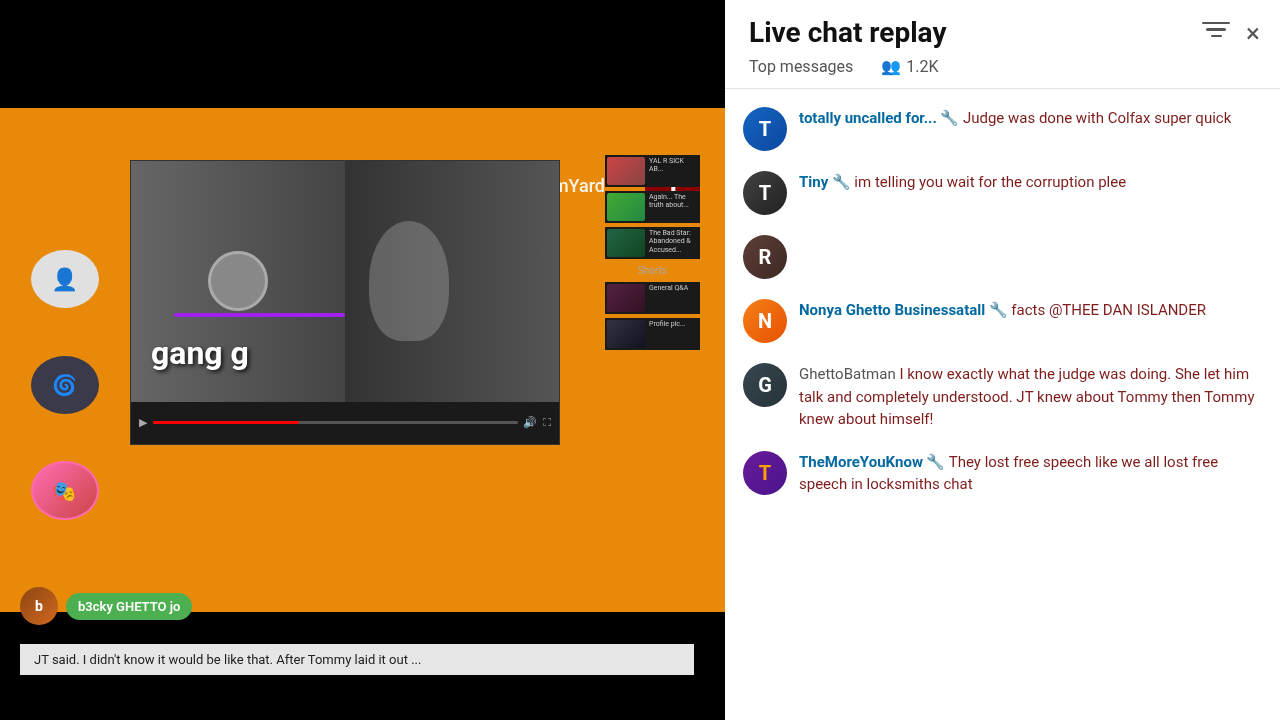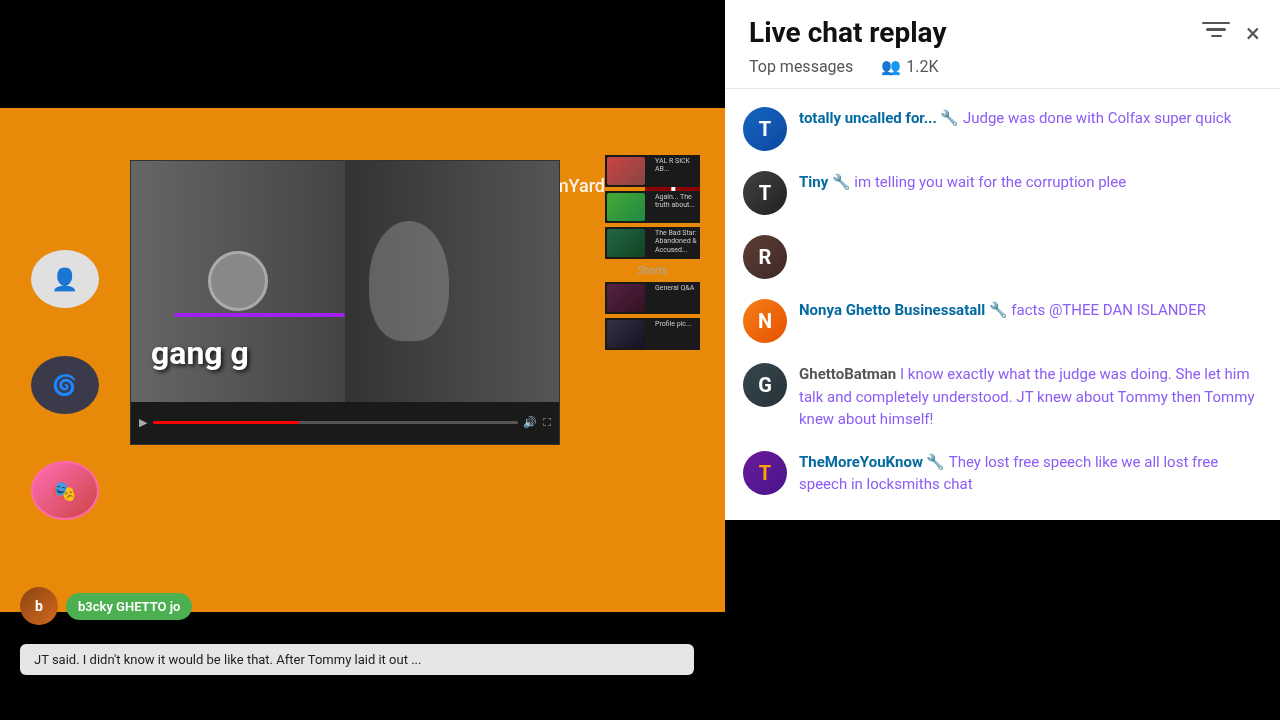--- a/index.html
+++ b/index.html
@@ -114,21 +114,21 @@
       top: 155px;
       right: 25px;
       width: 95px;
       display: flex;
       flex-direction: column;
       gap: 4px;
     }
 
     .thumb-item {
       display: flex;
-      gap: 10px;
+      gap: 4px;
       background: #1a1a1a;
       padding: 2px;
     }
 
     .thumb-img {
       width: 38px;
       height: 28px;
       background: linear-gradient(135deg, #c44, #844);
       border-radius: 2px;
     }
@@ -214,21 +214,21 @@
     }
 
     
     .subtitle-bar {
       position: absolute;
       bottom: 45px;
       left: 20px;
       right: 31px;
       background: rgba(255,255,255,0.9);
       padding: 8px 14px;
-      border-radius: 6px;
+      border-radius: 0;
       font-size: 13px;
       color: #222;
     }
 
     .hurts-badge {
       position: absolute;
       top: 155px;
       right: 25px;
       width: 55px;
       height: 55px;
@@ -241,21 +241,21 @@
       align-items: center;
       justify-content: center;
     }
 
     
     .chat-panel {
       flex: 1;
       background: #fff;
       display: flex;
       flex-direction: column;
-      height: 520px;
+      height: 720px;
       overflow: hidden;
     }
 
     .chat-header {
       padding: 16px 20px 12px 24px;
       border-bottom: 1px solid #e5e5e5;
       flex-shrink: 0;
     }
 
     .chat-title-row {
@@ -362,24 +362,24 @@
       line-height: 1.5;
       color: #222;
     }
 
     .msg-username {
       font-weight: 700;
       color: #1565C0;
       display: inline;
     }
     .msg-username.blue { color: #0369a1; }
-    .msg-username.muted { color: #555; font-weight: 700; }
+    .msg-username.muted { color: #555; font-weight: 400; }
 
     .msg-text {
-      color: #8b5cf6;
+      color: #7f1d1d;
       display: inline;
     }
 
     
     .chat-messages::-webkit-scrollbar { width: 4px; }
     .chat-messages::-webkit-scrollbar-thumb { background: #ccc; border-radius: 2px; }
   </style>
 </head>
 <body>
 

